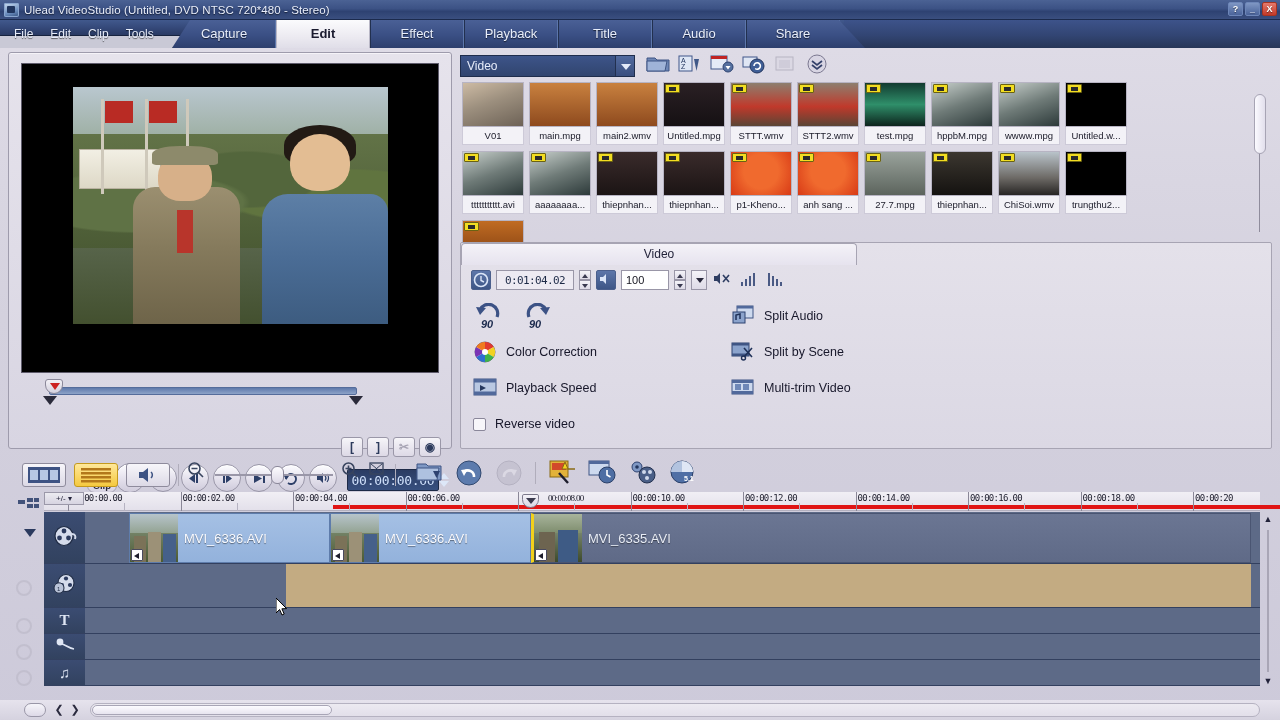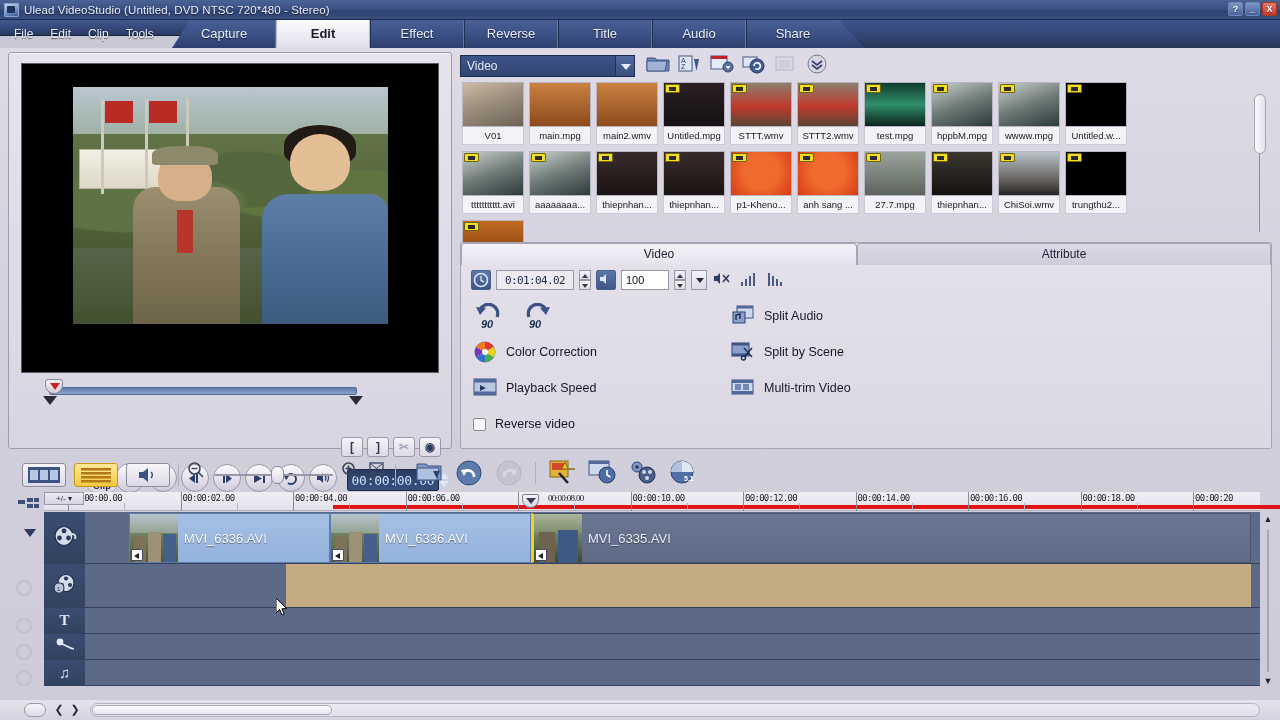--- a/index.html
+++ b/index.html
@@ -455,21 +455,21 @@
       <span>File</span>
       <span>Edit</span>
       <span>Clip</span>
       <span>Tools</span>
     </div>
     <div class="steps-tail"></div>
     <div class="steps">
       <div class="step">Capture</div>
       <div class="step active">Edit</div>
       <div class="step">Effect</div>
-      <div class="step">Reverse</div>
+      <div class="step">Playback</div>
       <div class="step">Title</div>
       <div class="step">Audio</div>
       <div class="step last">Share</div>
     </div>
   </div>
 
   <div class="body-bg"></div>
 
   <div class="preview-panel">
     <div class="preview-screen">
@@ -737,21 +737,20 @@
 
     <div class="lib-scroll">
       <div class="thumb"></div>
       <div class="rail"></div>
     </div>
   </div>
 
   <div class="opt-panel">
     <div class="opt-tabs">
       <div class="opt-tab vid">Video</div>
-      <div class="opt-tab attr">Attribute</div>
     </div>
 
     <div class="opt-row1">
       <div class="ic-btn">
         <svg width="18" height="18" viewBox="0 0 18 18">
             <circle cx="9" cy="9" r="6.5" fill="none" stroke="#dce6f8" stroke-width="1.6"></circle>
             <path d="M9 5v4.5l3 1.5" fill="none" stroke="#dce6f8" stroke-width="1.4"></path>
           </svg>
       </div>
       <div class="dur-field">0:01:04.02</div>

